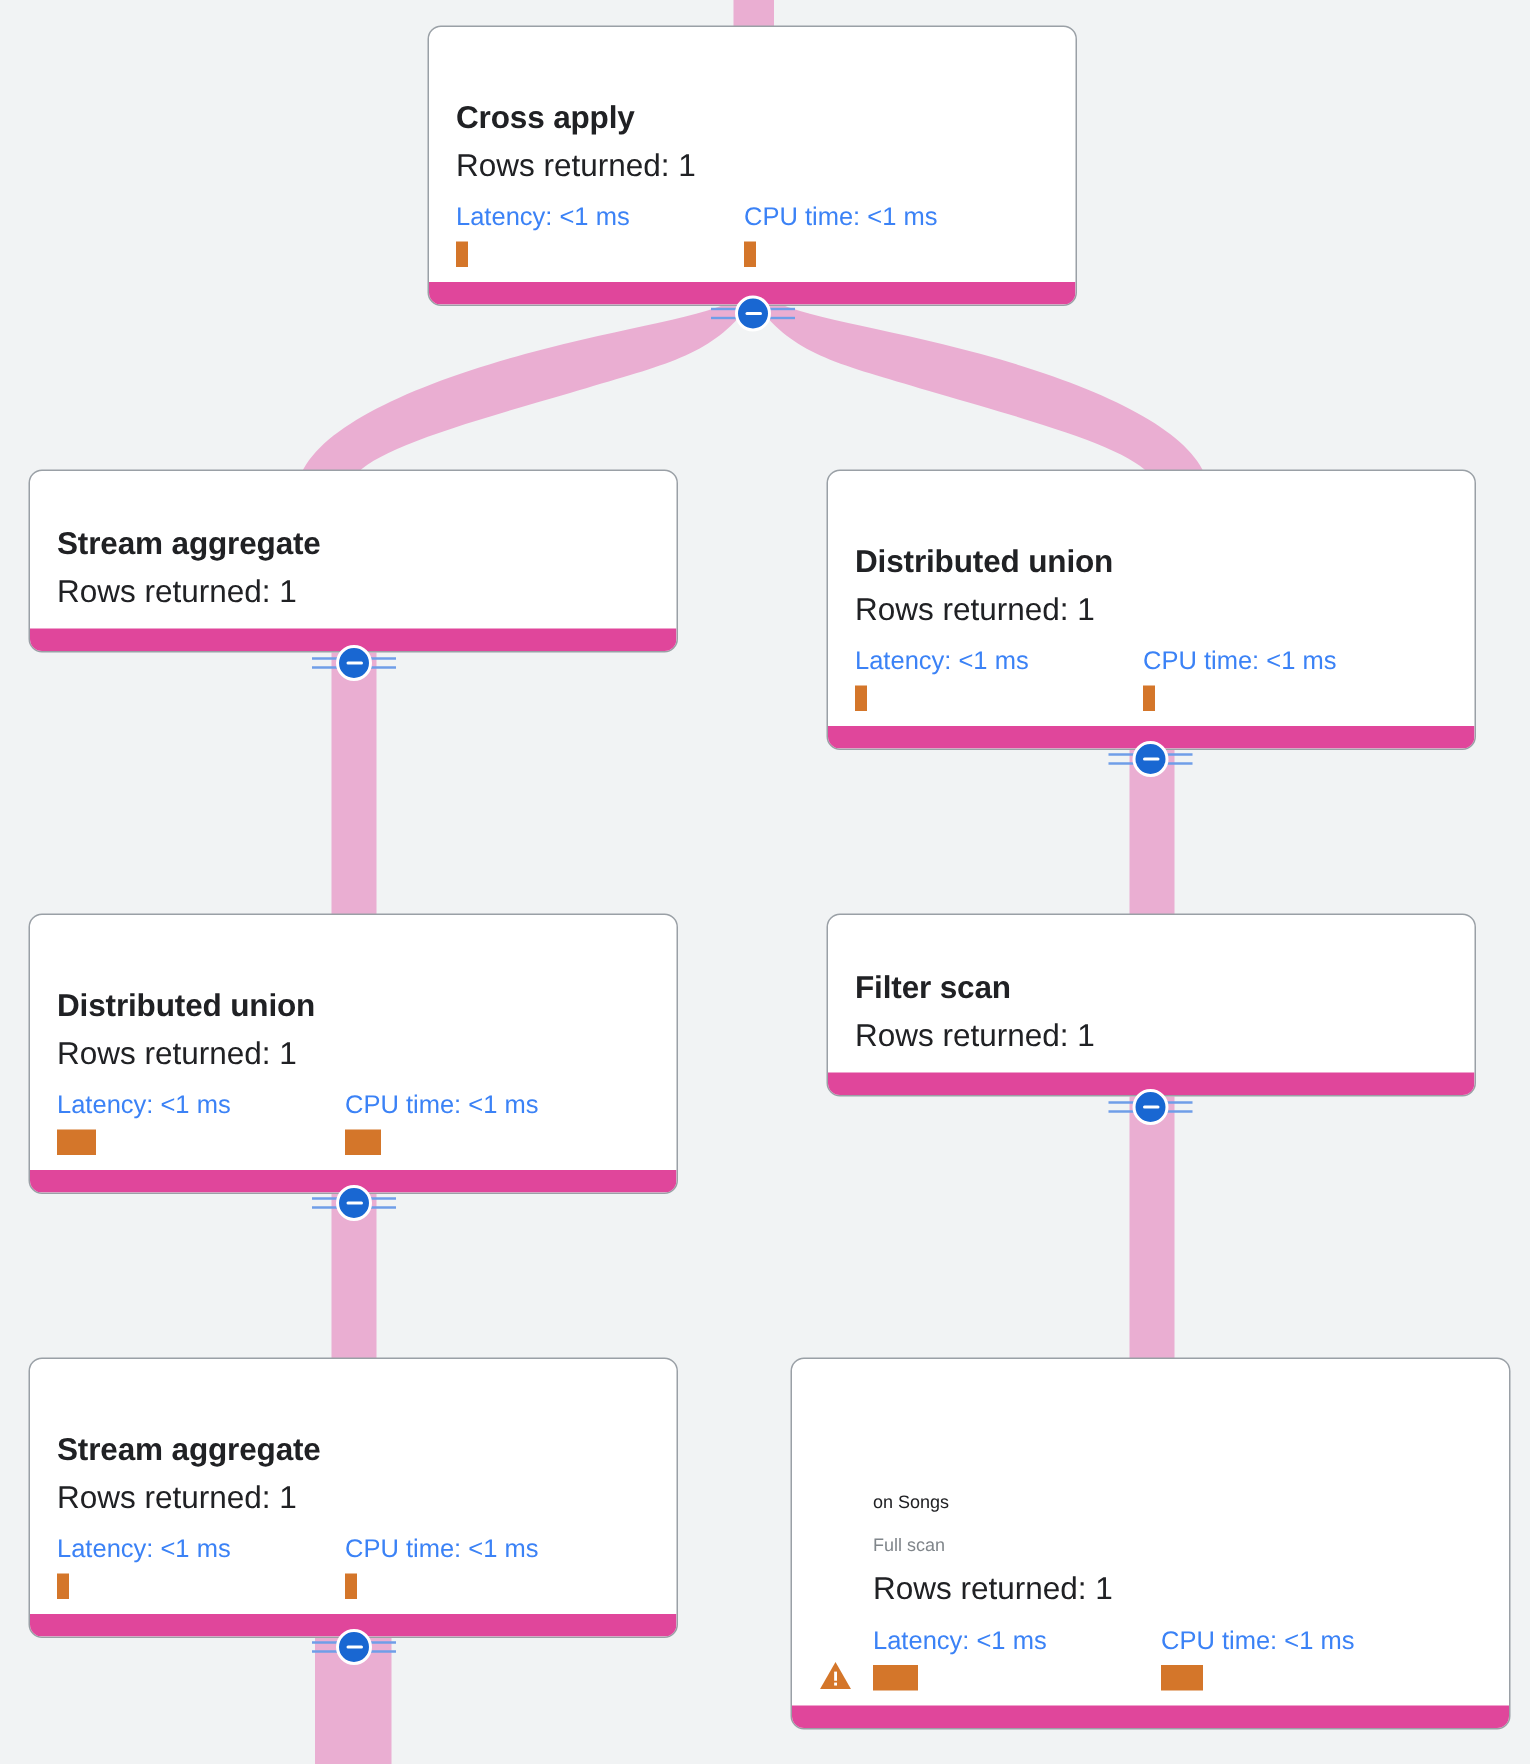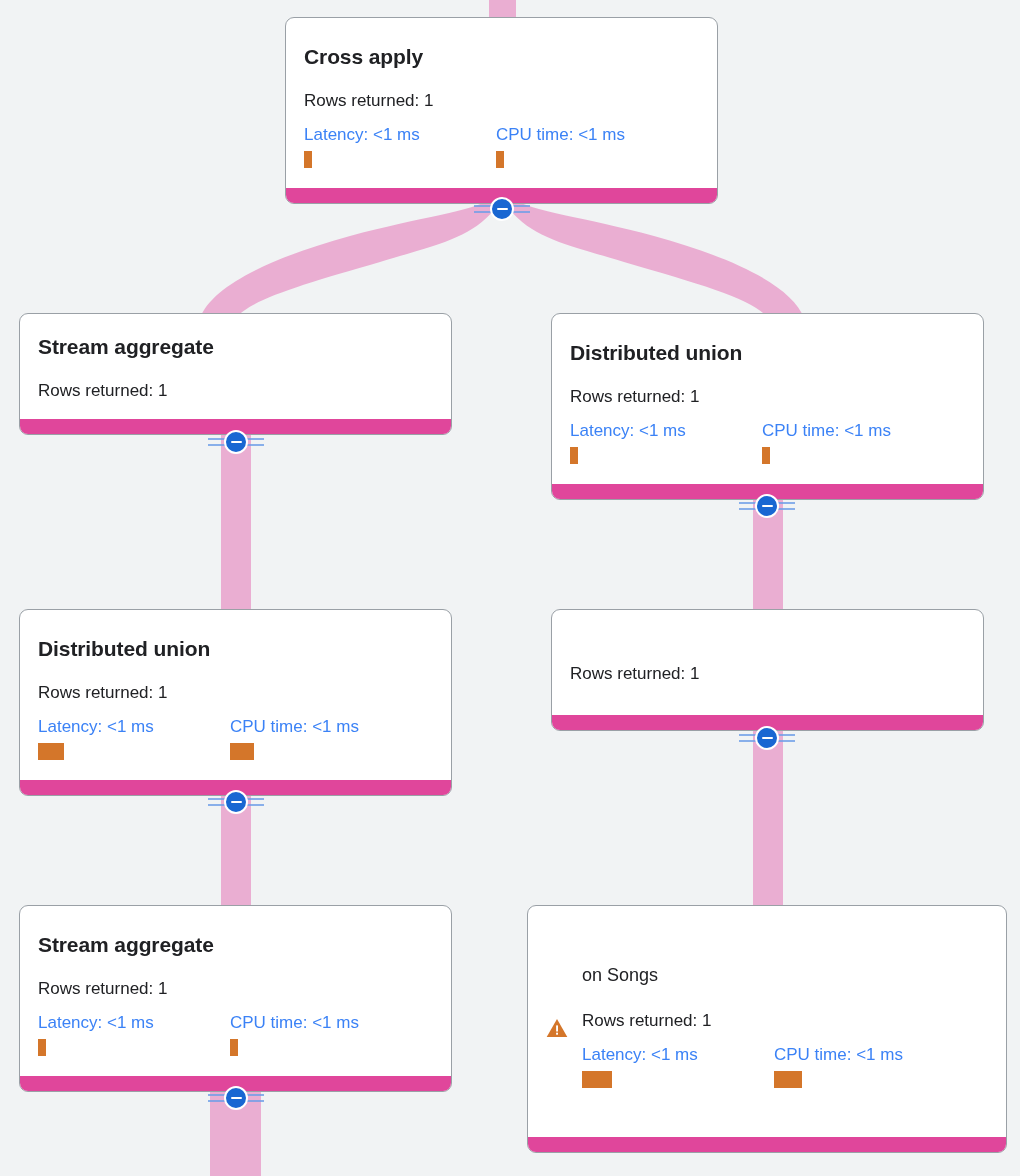--- a/index.html
+++ b/index.html
@@ -44,21 +44,21 @@
     border-radius: 9px;
     display: flex;
     flex-direction: column;
     overflow: hidden;
   }
   .node-body {
     flex: 1 1 auto;
     padding: 16px 18px 10px 18px;
     display: flex;
     flex-direction: row;
-    align-items: center;
+    align-items: flex-end;
     border-radius: 32px;
   }
   .warn-slot {
     width: 36px;
     flex: 0 0 36px;
     padding-top: 6px;
   }
   .node-content {
     flex: 1 1 auto;
     min-width: 0;
@@ -66,32 +66,31 @@
 
   .node-title {
     font-size: 21px;
     font-weight: bold;
     color: #202124;
     letter-spacing: -0.1px;
     line-height: 26px;
     margin-bottom: 4px;
   }
   .node-sub {
-    font-size: 18px;
+    font-size: 12px;
     color: #202124;
     line-height: 29px;
   }
   .node-sub.muted {
     color: #80868b;
   }
   .node-rows {
-    font-size: 17px;
+    font-size: 21px;
     color: #202124;
     line-height: 29px;
-    margin-top: 16px;
   }
 
   .metrics {
     display: flex;
     flex-direction: row;
     margin-top: 9px;
   }
   .metric {
     width: 192px;
     flex: 0 0 192px;
@@ -269,20 +268,21 @@
           </div>
         </div>
       </div>
     </div>
     <div class="node-footer" style="background: rgb(224, 70, 155);"></div>
   </div>
       <div class="node" style="left: 551px; top: 609px; width: 433px; height: 122px;">
     <div class="node-body">
 
       <div class="node-content">
+        <div class="node-title">Filter scan</div>
 
         <div class="node-rows">Rows returned: 1</div>
 
       </div>
     </div>
     <div class="node-footer" style="background: rgb(224, 70, 155);"></div>
   </div>
       <div class="node" style="left: 19px; top: 905px; width: 433px; height: 187px;">
     <div class="node-body">
 
@@ -308,20 +308,21 @@
     <div class="node-body">
       <div class="warn-slot">
         <svg class="warn-icon" viewBox="0 0 22 20" xmlns="http://www.w3.org/2000/svg">
           <path d="M11 1 L21.3 19 L0.7 19 Z" fill="#d4762a"></path>
           <rect x="10.1" y="7.4" width="1.9" height="6.1" fill="#ffffff"></rect>
           <rect x="10.1" y="14.7" width="1.9" height="2" fill="#ffffff"></rect>
         </svg>
       </div>
       <div class="node-content">
         <div class="node-sub">on Songs</div>
+        <div class="node-sub muted">Full scan</div>
         <div class="node-rows">Rows returned: 1</div>
         <div class="metrics">
           <div class="metric">
             <div class="metric-label">Latency: &lt;1 ms</div>
             <div class="metric-bar" style="width: 30px; background: rgb(212, 118, 42);"></div>
           </div>
           <div class="metric">
             <div class="metric-label">CPU time: &lt;1 ms</div>
             <div class="metric-bar" style="width: 28px; background: rgb(212, 118, 42);"></div>
           </div>

